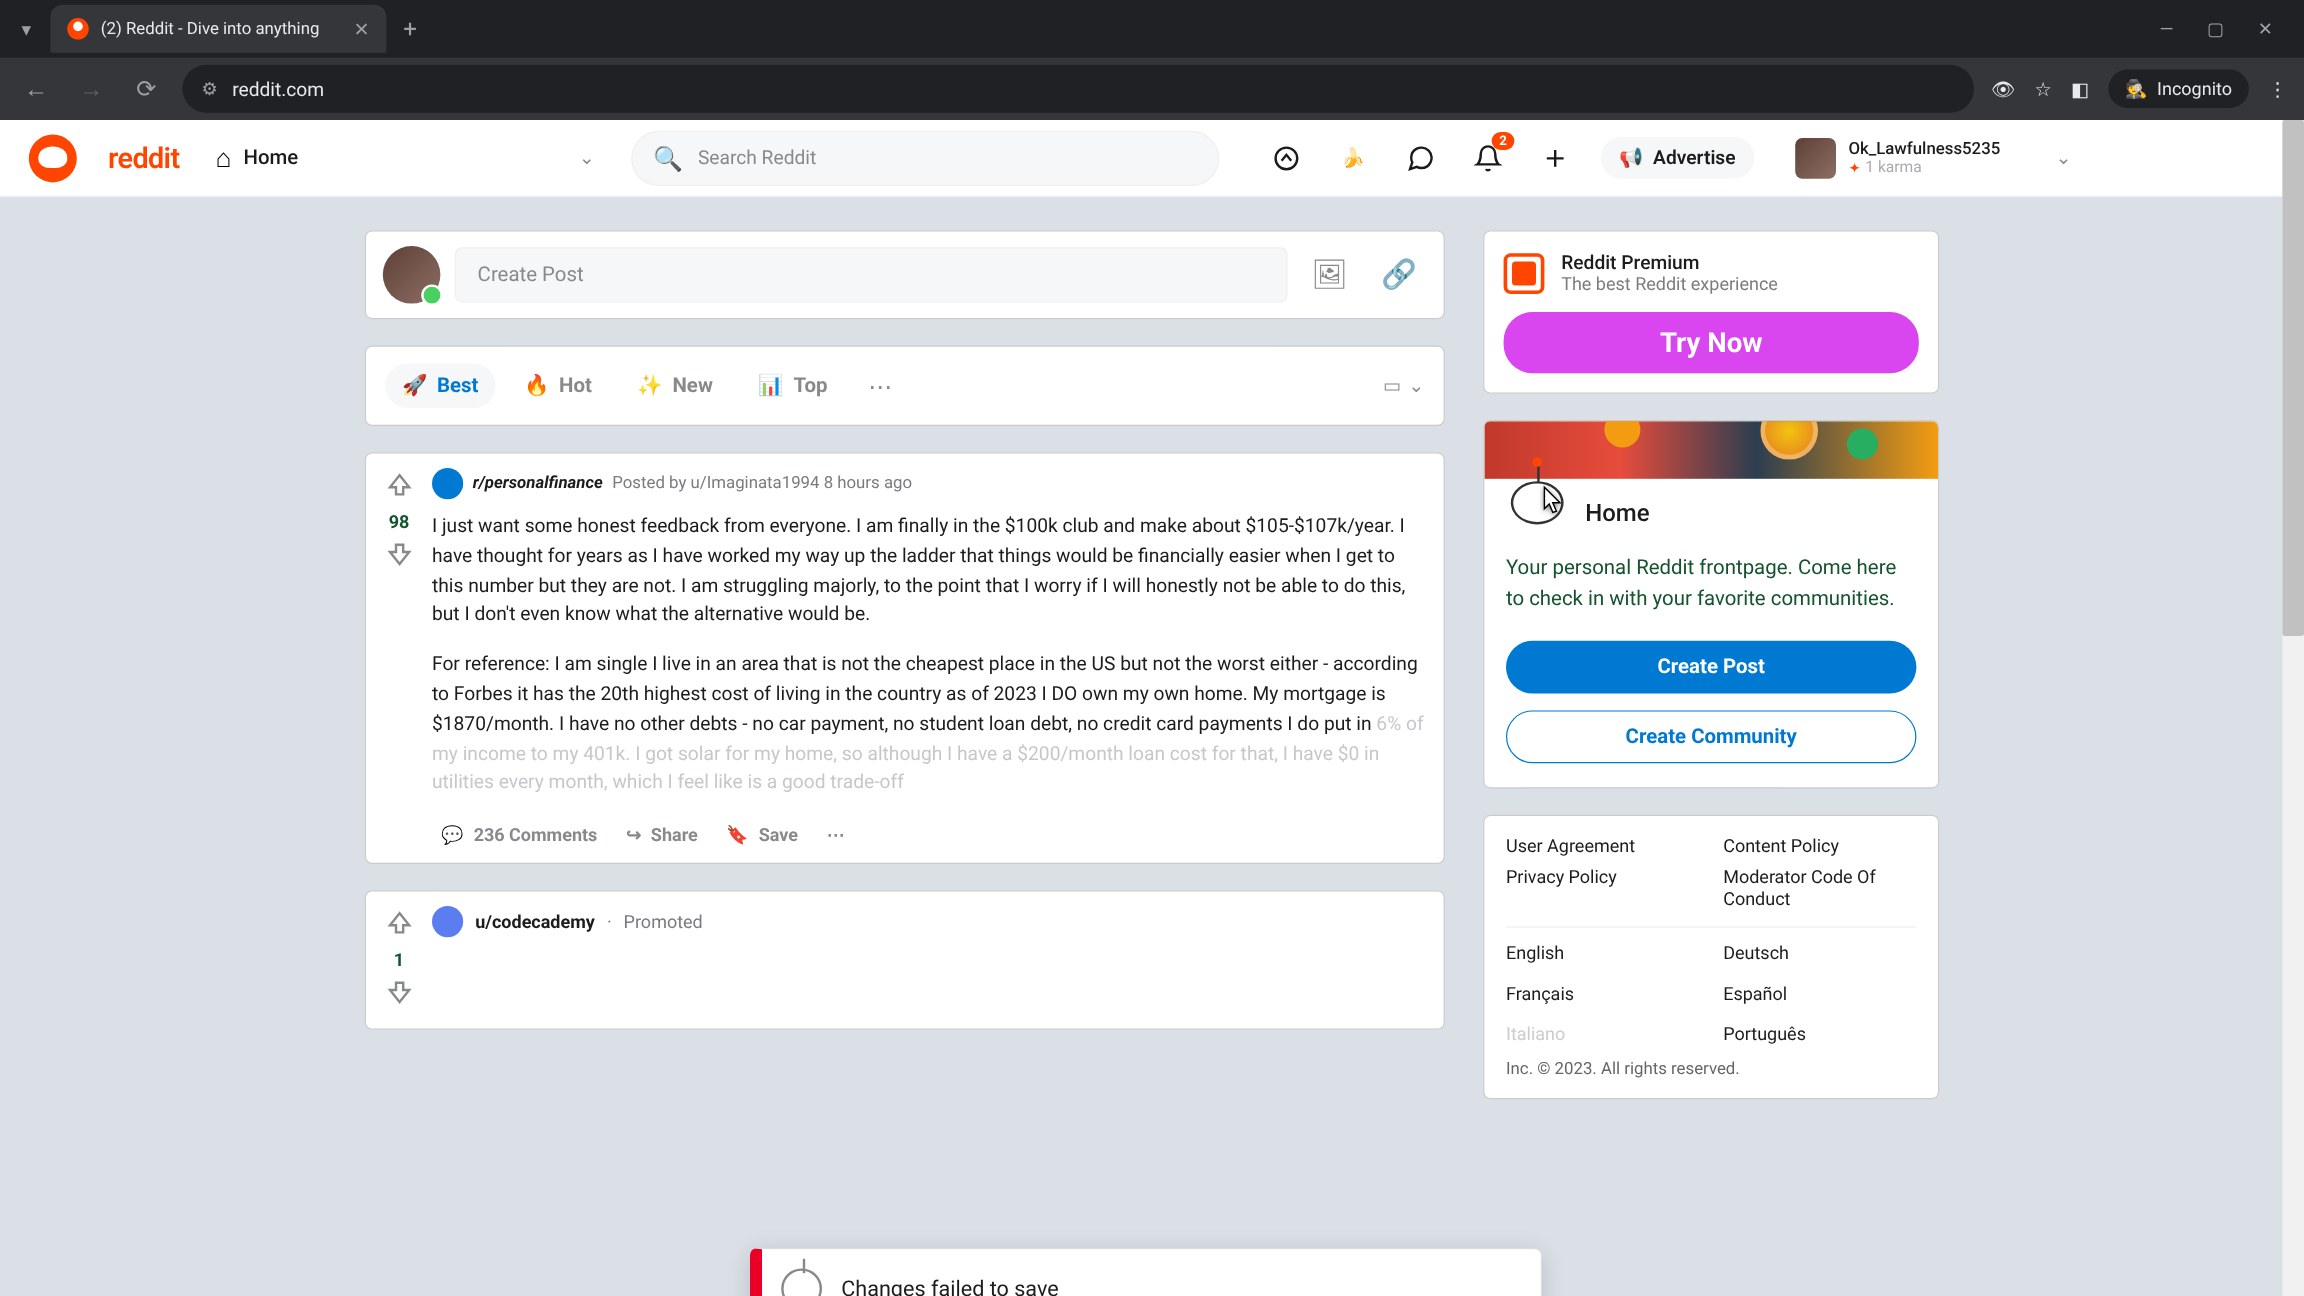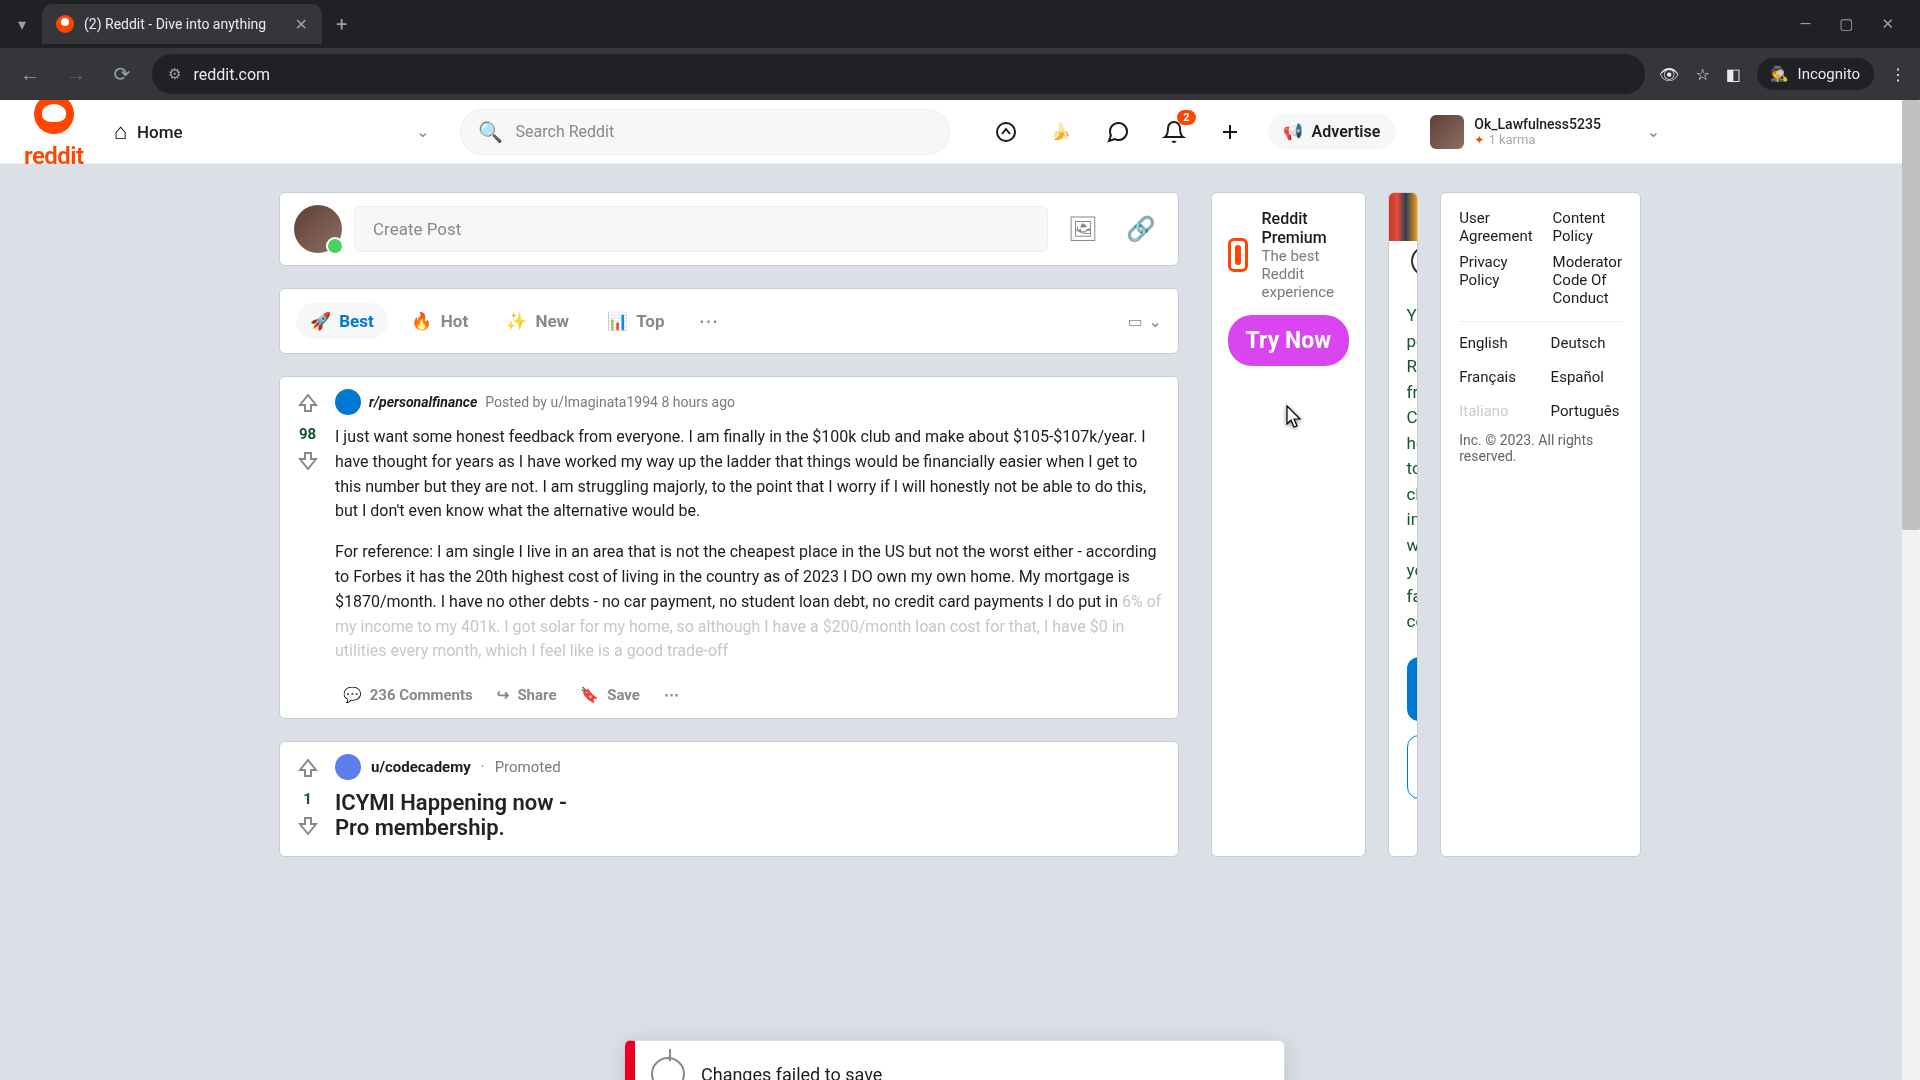--- a/index.html
+++ b/index.html
@@ -23,21 +23,21 @@
 .nav-btn.disabled { opacity: 0.4; }
 .url-bar { flex: 1; display: flex; align-items: center; background: #202124; border-radius: 24px; height: 40px; padding: 0 16px; gap: 12px; }
 .url-bar .site-icon { color: #9aa0a6; font-size: 15px; }
 .url-text { color: #e8eaed; font-size: 16px; }
 .nav-right { display: flex; align-items: center; gap: 16px; color: #e8eaed; }
 .incognito-badge { display: flex; align-items: center; gap: 8px; background: #202124; padding: 7px 14px; border-radius: 20px; font-size: 15px; }
 
 
 .reddit-page { background: #dae0e6; height: calc(1080px - 100px); overflow: hidden; position: relative; }
 .reddit-header { background: #fff; height: 64px; display: flex; align-items: center; padding: 0 24px; gap: 18px; border-bottom: 1px solid #edeff1; }
-.reddit-logo { display: flex; align-items: center; gap: 8px; flex-direction: column; }
+.reddit-logo { display: flex; align-items: center; gap: 26px; }
 .reddit-logo-icon { width: 40px; height: 40px; background: #ff4500; border-radius: 50%; position: relative; }
 .reddit-logo-icon::after { content: ''; position: absolute; width: 24px; height: 18px; background: #fff; border-radius: 50% 50% 40% 40%; top: 10px; left: 8px; }
 .reddit-logo-text { color: #ff4500; font-size: 24px; font-weight: 600; letter-spacing: -0.5px; }
 .home-dropdown { display: flex; align-items: center; gap: 10px; padding: 6px 12px; min-width: 340px; cursor: pointer; }
 .home-icon { font-size: 22px; }
 .home-label { font-size: 17px; font-weight: 500; color: #1c1c1c; }
 .home-chevron { margin-left: auto; color: #878a8c; }
 .search-bar { flex: 1; display: flex; align-items: center; background: #f6f7f8; border: 1px solid #edeff1; border-radius: 24px; height: 46px; padding: 0 18px; gap: 12px; max-width: 490px; }
 .search-icon { color: #878a8c; font-size: 20px; }
 .search-input { border: none; background: transparent; font-size: 16px; color: #1c1c1c; outline: none; flex: 1; }
@@ -50,21 +50,21 @@
 .user-avatar { width: 34px; height: 34px; background: linear-gradient(135deg, #5d4037, #8d6e63); border-radius: 6px; }
 .user-info { display: flex; flex-direction: column; }
 .user-name { font-size: 14px; font-weight: 500; color: #1c1c1c; }
 .user-karma { font-size: 13px; color: #a8aaab; display: flex; align-items: center; gap: 4px; }
 .karma-icon { color: #ff4500; font-size: 12px; }
 .user-chevron { margin-left: 36px; color: #878a8c; }
 
 
 .content-wrap { display: flex; justify-content: center; padding: 28px 0; gap: 32px; }
 .main-col { width: 900px; display: flex; flex-direction: column; gap: 22px; }
-.side-col { width: 430px; display: flex; flex-direction: row; gap: 22px; }
+.side-col { width: 380px; display: flex; flex-direction: column; gap: 22px; }
 
 .create-post-bar { background: #fff; border: 1px solid #ccc; border-radius: 6px; display: flex; align-items: center; padding: 12px 14px; gap: 12px; }
 .avatar-small { width: 48px; height: 48px; background: linear-gradient(135deg, #5d4037, #8d6e63); border-radius: 50%; position: relative; }
 .avatar-small::after { content: ''; position: absolute; width: 14px; height: 14px; background: #46d160; border: 2px solid #fff; border-radius: 50%; bottom: -2px; right: -2px; }
 .create-input { flex: 1; background: #f6f7f8; border: 1px solid #edeff1; border-radius: 6px; padding: 12px 18px; font-size: 17px; color: #878a8c; cursor: text; }
 .create-icon { color: #878a8c; font-size: 24px; cursor: pointer; padding: 0 8px; }
 
 .sort-bar { background: #fff; border: 1px solid #ccc; border-radius: 6px; display: flex; align-items: center; padding: 14px 16px; gap: 10px; }
 .sort-item { display: flex; align-items: center; gap: 8px; padding: 8px 14px; border-radius: 22px; font-size: 17px; font-weight: 700; color: #878a8c; cursor: pointer; }
 .sort-item.active { background: #f6f7f8; color: #0079d3; }
@@ -321,24 +321,20 @@
                 <path d="M12 20 L20 10 L15 10 L15 4 L9 4 L9 10 L4 10 Z"></path>
               </svg></span>
         </div>
         <div class="post-body">
           <div class="promo-meta">
             <div class="promo-avatar"></div>
             <span style="font-weight:700;color:#1c1c1c">u/codecademy</span>
             <span>·</span>
             <span class="promo-label">Promoted</span>
           </div>
-          <div style="font-size:22px;font-weight:600;color:#222;margin-top:10px;">
-            <span>ICYMI Happening now -</span><br>
-            <span>Pro membership.</span>
-          </div>
         </div>
       </div>
     </div>
 
     <div class="side-col">
 
       <div class="card">
         <div class="premium-row">
           <div class="premium-icon"></div>
           <div>

